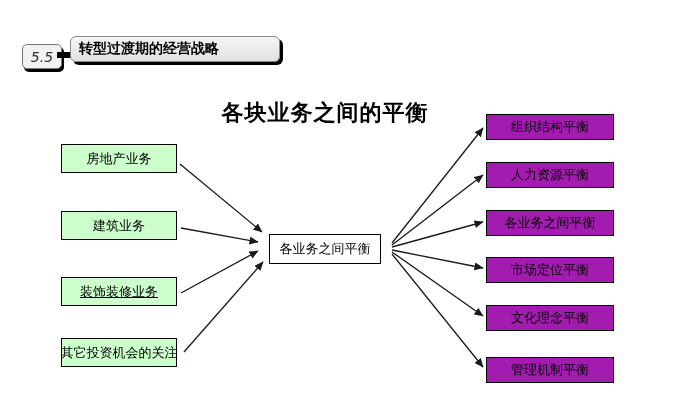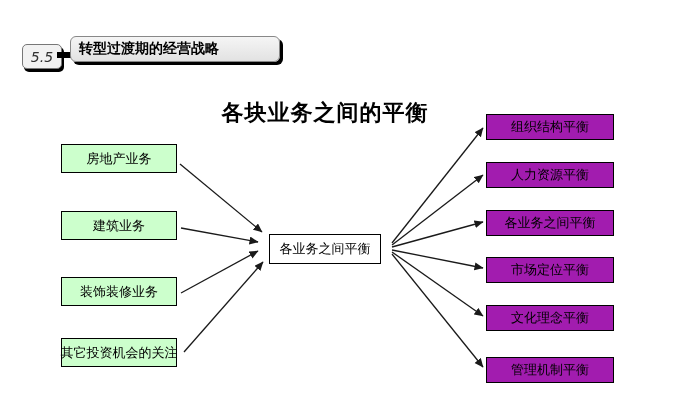--- a/index.html
+++ b/index.html
@@ -68,21 +68,21 @@
     <line x1="392" y1="243" x2="483" y2="128" marker-end="url(#ah)"></line>
     <line x1="392" y1="245" x2="483" y2="175" marker-end="url(#ah)"></line>
     <line x1="392" y1="247" x2="483" y2="222" marker-end="url(#ah)"></line>
     <line x1="392" y1="250" x2="483" y2="268" marker-end="url(#ah)"></line>
     <line x1="392" y1="252" x2="483" y2="316" marker-end="url(#ah)"></line>
     <line x1="392" y1="254" x2="483" y2="367" marker-end="url(#ah)"></line>
   </svg>
 
   <div class="node left" style="top:144px;">房地产业务</div>
   <div class="node left" style="top:211px;font-family:Liberation Mono, monospace;">建筑业务</div>
-  <div class="node left" style="top:277px;">装饰装修业务</div>
+  <div class="node left" style="top:277px;text-decoration:underline;">装饰装修业务</div>
   <div class="node left small" style="top:338px;">其它投资机会的关注</div>
 
   <div class="node center">各业务之间平衡</div>
 
   <div class="node right" style="top:114px;">组织结构平衡</div>
   <div class="node right" style="top:162px;">人力资源平衡</div>
   <div class="node right" style="top:210px;">各业务之间平衡</div>
   <div class="node right" style="top:257px;">市场定位平衡</div>
   <div class="node right" style="top:305px;">文化理念平衡</div>
   <div class="node right" style="top:357px;">管理机制平衡</div>

